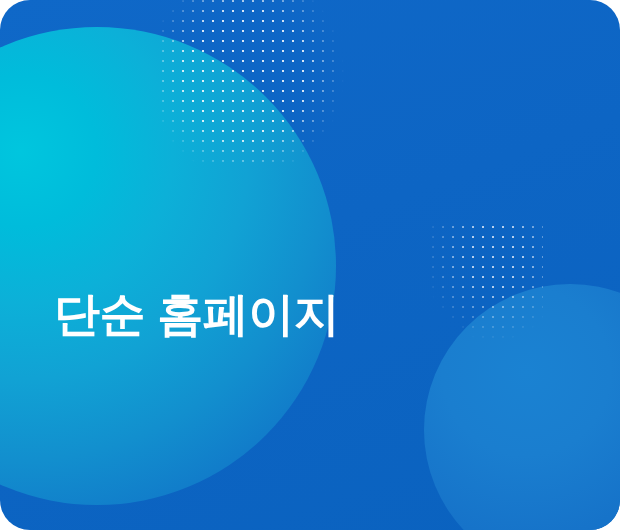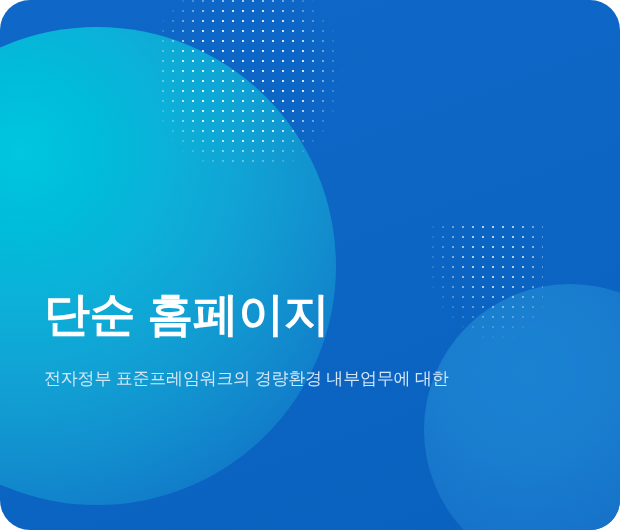--- a/index.html
+++ b/index.html
@@ -97,21 +97,21 @@
                         #000 0%, #000 38%, rgba(0,0,0,0.45) 72%,
                         rgba(0,0,0,0) 100%);
     mask-image: radial-gradient(ellipse 62% 58% at 58% 22%,
                 #000 0%, #000 38%, rgba(0,0,0,0.45) 72%,
                 rgba(0,0,0,0) 100%);
   }
 
   
   .content {
     position: absolute;
-    left: 44px;
+    left: 54px;
     top: 285px;
     width: 510px;
     z-index: 5;
   }
 
   .hero-title {
     margin: 0;
     font-size: 46px;
     line-height: 58px;
     font-weight: bold;
@@ -144,17 +144,16 @@
   <div class="blob blob-secondary"></div>
 
   <div class="dots dots-top"></div>
 
   <div class="dots dots-right"></div>
 
   <div class="content">
     <h1 class="hero-title">단순 홈페이지</h1>
 
     <p class="hero-subtitle">
-      <span class="sub-line">전자정부 표준프레임워크의 경량환경 내부업무에 대한</span>
     </p>
   </div>
 
 </div>
 
 </body></html>

